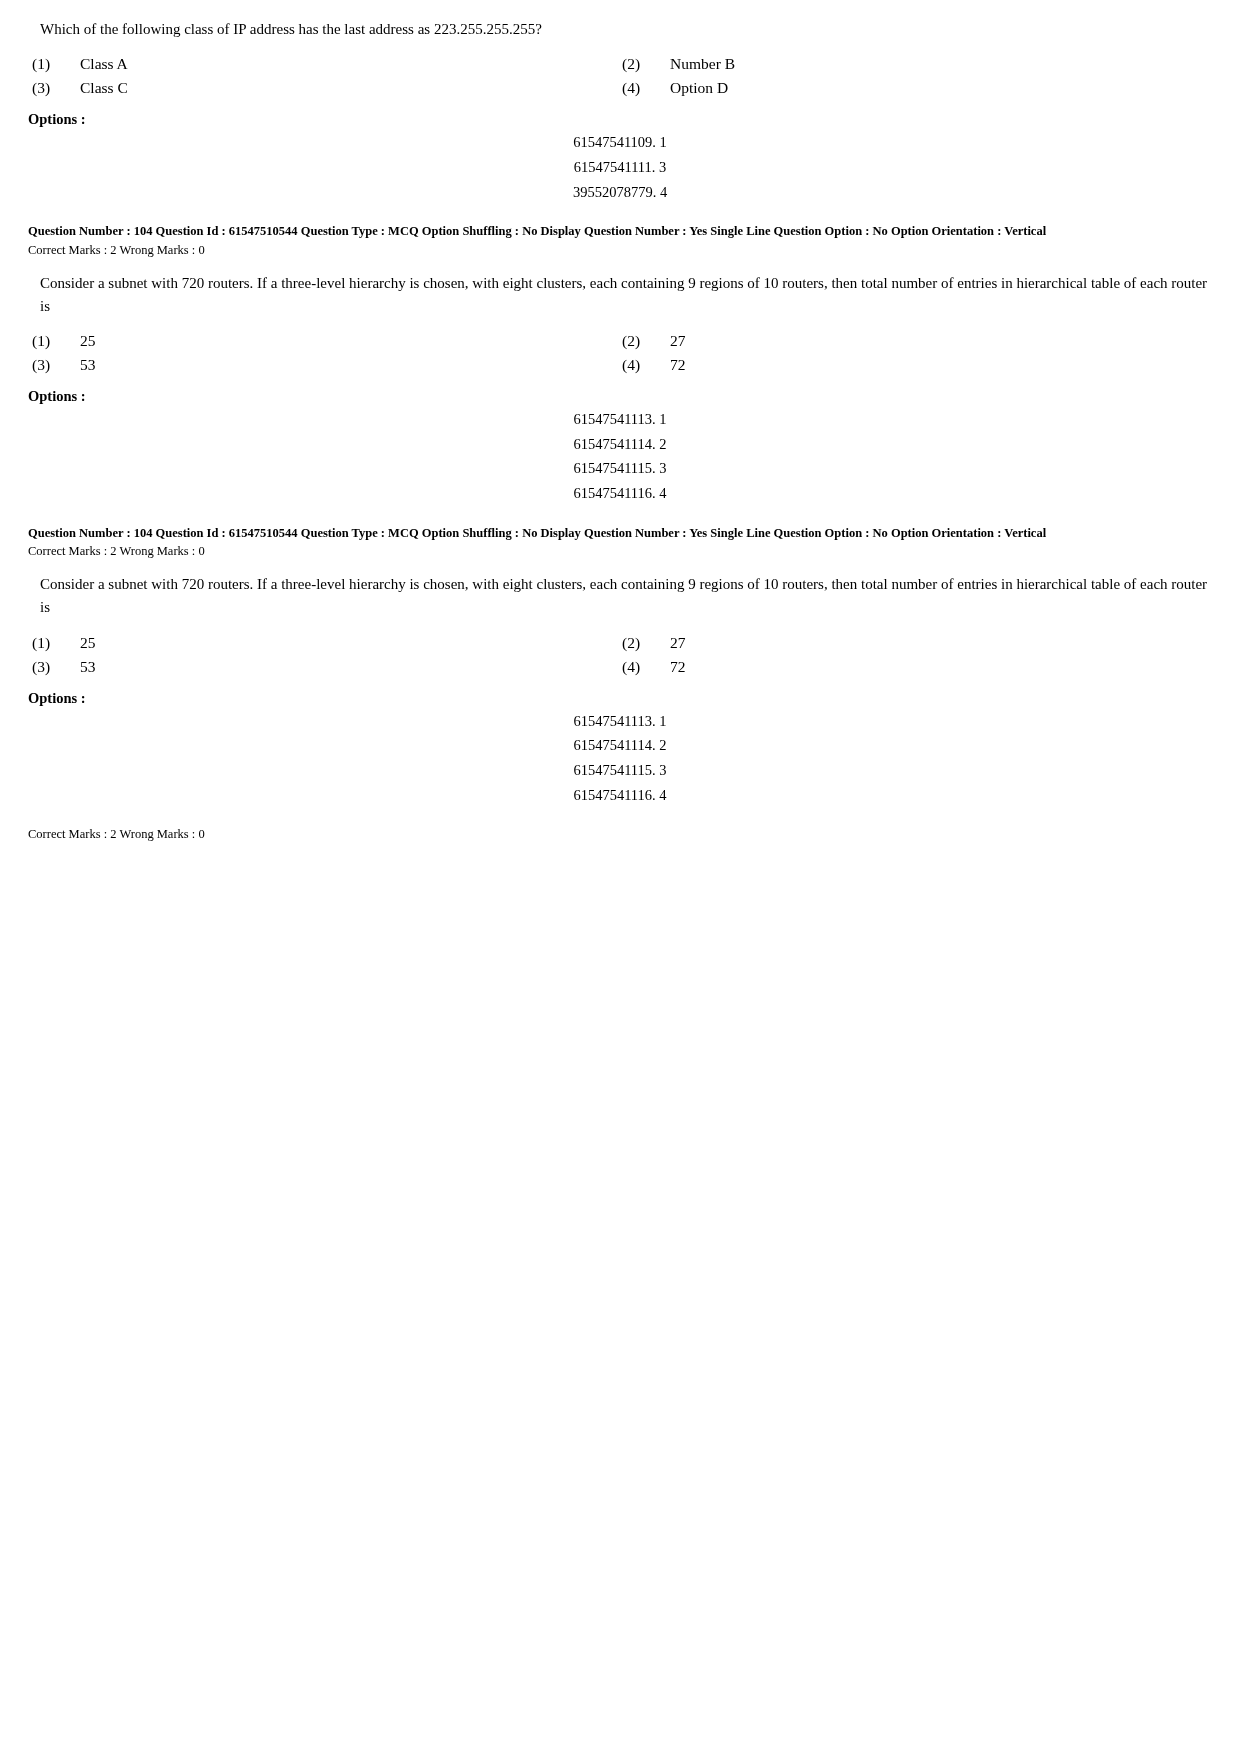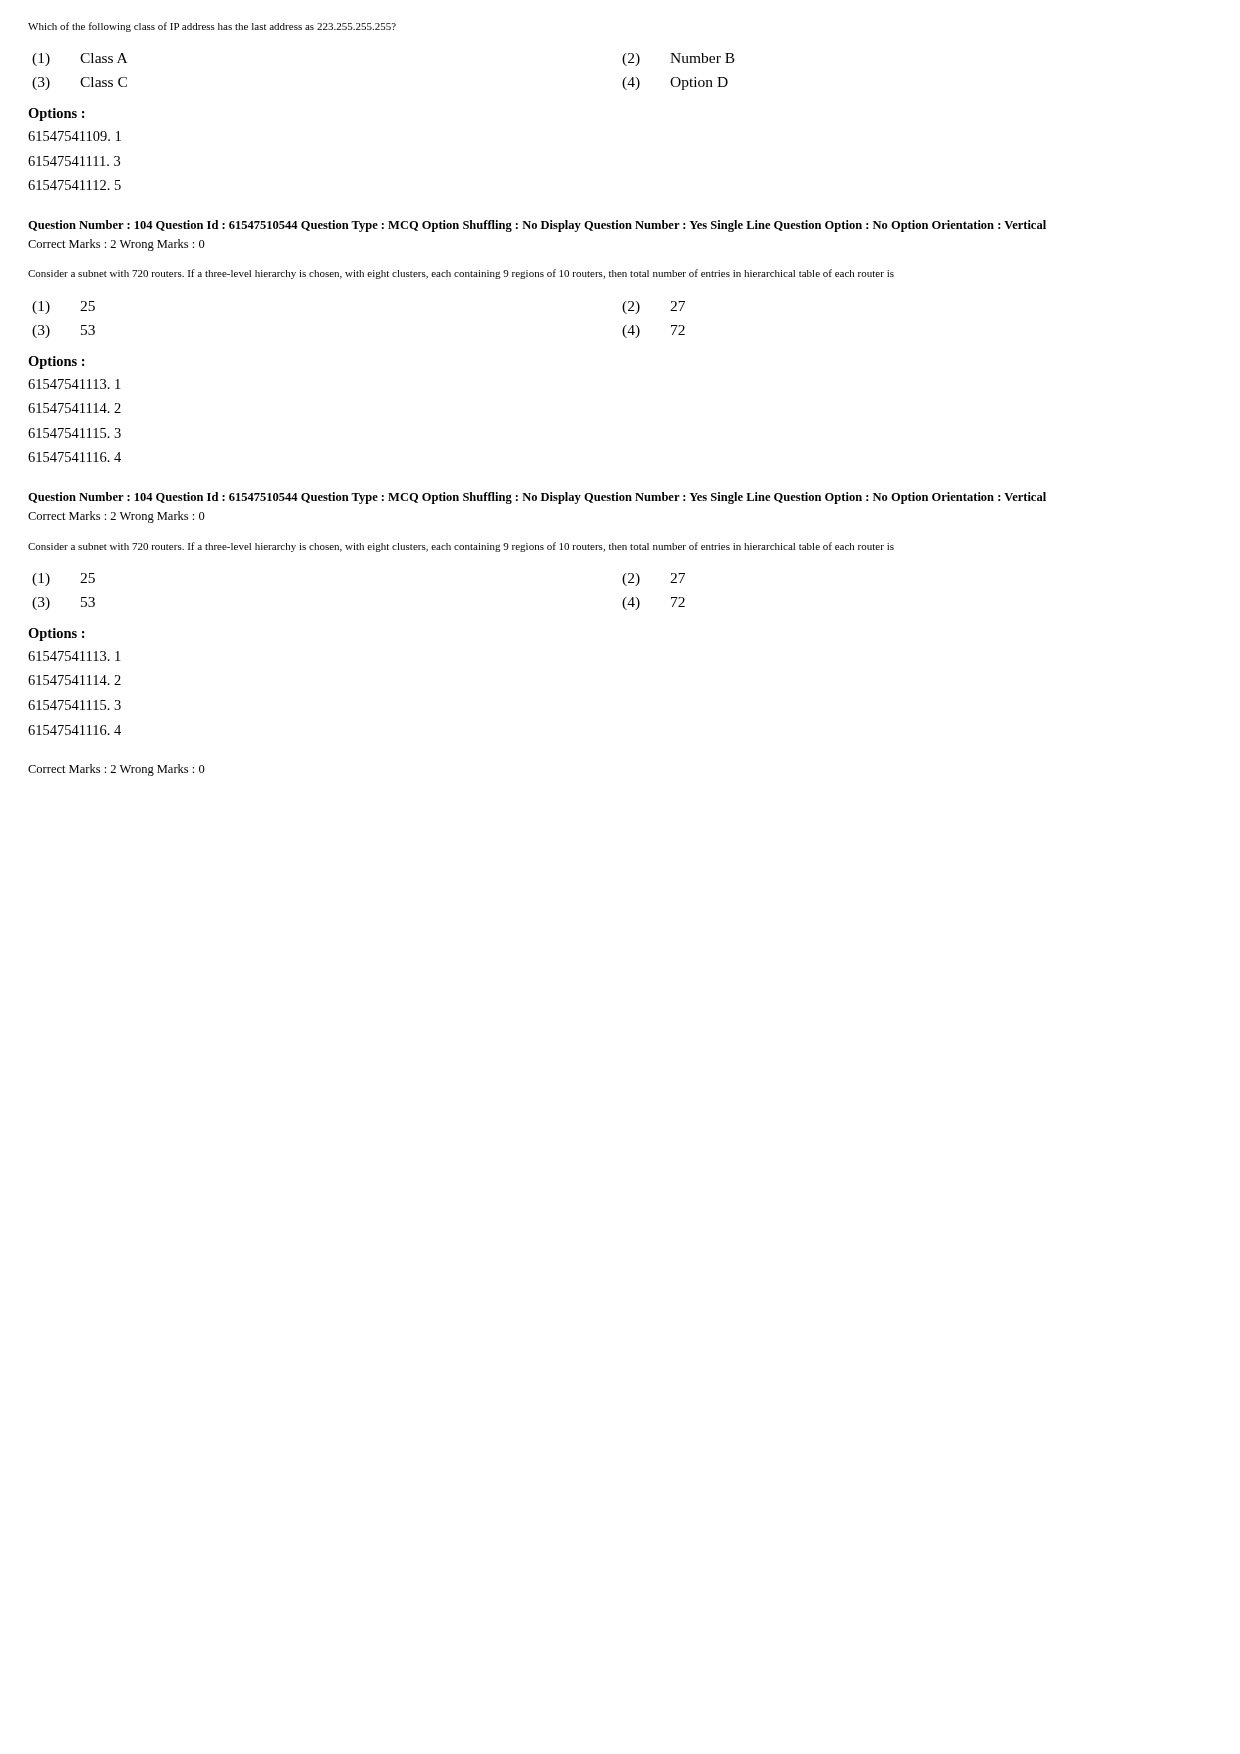--- a/index.html
+++ b/index.html
@@ -10,23 +10,24 @@
     body {
       background: #fff;
       font-family: 'Times New Roman', Times, serif;
       font-size: 15px;
       color: #000;
       width: 1240px;
       min-height: 1754px;
       padding: 18px 28px 28px 28px;
     }
     .question-text {
-      font-size: 11px;
+      font-size: 15px;
       line-height: 1.55;
       margin-bottom: 14px;
+      margin-left: 12px;
     }
     .options-grid {
       display: grid;
       grid-template-columns: 1fr 1fr;
       gap: 6px 0;
       margin-bottom: 14px;
       padding-left: 4px;
     }
     .option-row {
       display: flex;
@@ -42,20 +43,21 @@
     }
     .options-label {
       font-weight: bold;
       font-size: 14.5px;
       margin-bottom: 2px;
     }
     .options-list {
       font-size: 14.5px;
       line-height: 1.7;
       margin-bottom: 18px;
+      text-align: center;
     }
     .options-list div {
       font-size: 14.5px;
     }
     .meta-block {
       font-size: 12.5px;
       font-weight: bold;
       line-height: 1.5;
       margin-bottom: 4px;
       margin-top: 6px;
@@ -87,21 +89,21 @@
   <div class="option-row">
     <span class="option-num">(4)</span>
     <span class="option-val">Option D</span>
   </div>
 </div>
 
 <div class="options-label">Options :</div>
 <div class="options-list">
   <div>61547541109. 1</div>
   <div>61547541111. 3</div>
-  <div>61547541112. 5</div>
+  <div>39552078779. 4</div>
 </div>
 
 <div class="meta-block">
   <div>Question Number : 104  Question Id : 61547510544  Question Type : MCQ  Option Shuffling : No  Display Question Number : Yes  Single Line Question Option : No  Option Orientation : Vertical</div>
   <div class="marks-line">Correct Marks : 2  Wrong Marks : 0</div>
 </div>
 
 <div class="question-text">Consider a subnet with 720 routers. If a three-level hierarchy is chosen, with eight clusters, each containing 9 regions of 10 routers, then total number of entries in hierarchical table of each router is</div>
 
 <div class="options-grid">

